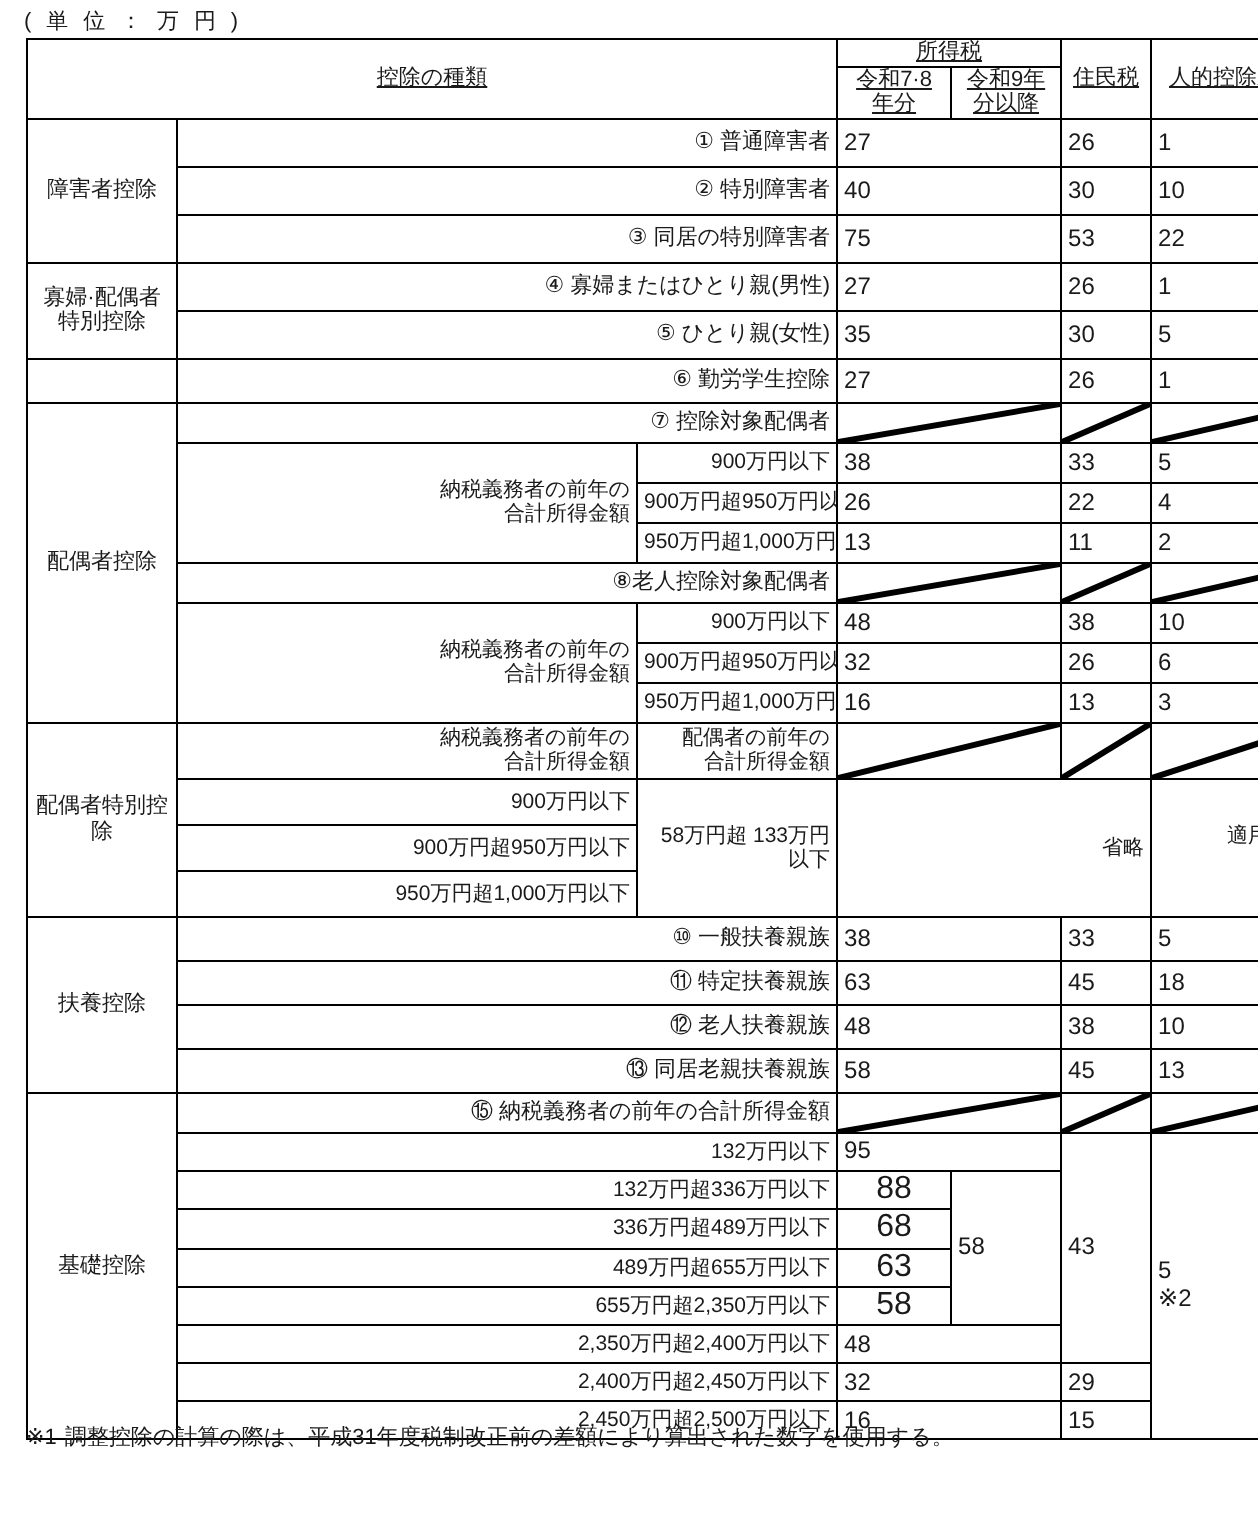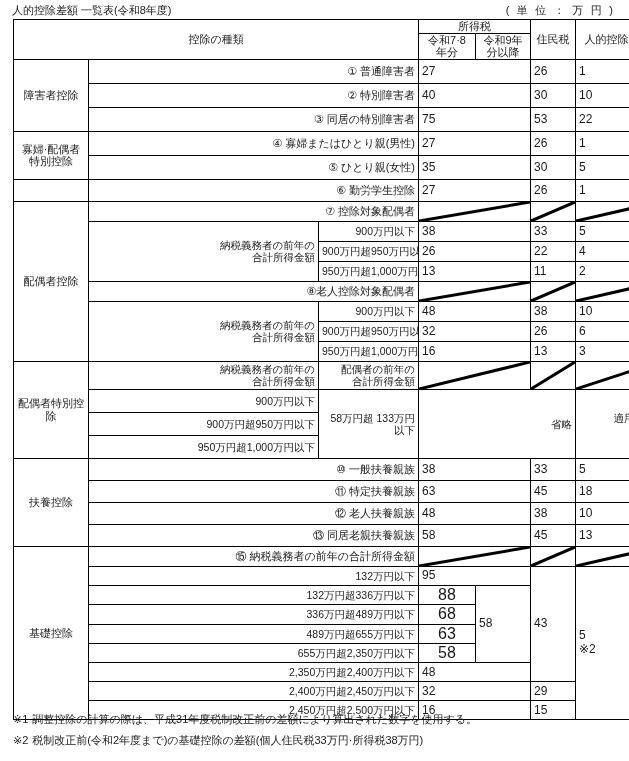--- a/index.html
+++ b/index.html
@@ -65,21 +65,21 @@
   }
   .c-group    { width: 75px; text-align: center; }
   .c-a        { width: 112px; }
   .c-b        { width: 118px; }
   .c-c        { width: 100px; }
   .c-it1      { width: 57px; text-align: center; }
   .c-it2      { width: 55px; text-align: center; }
   .c-res      { width: 45px; text-align: center; }
   .c-diff     { width: 84px; text-align: center; }
 
-  .hdr { text-align: center; font-size: 11px; }
+  .hdr { text-align: center; font-size: 11px; text-decoration: underline; }
   .hdr-small { font-size: 11px; line-height: 1.12; }
 
   .grp { text-align: center; font-size: 11px; }
   .itemname { text-align: right; font-size: 11px; padding-left: 5px; white-space: nowrap; }
   .rangecell { text-align: right; font-size: 10.5px; padding-right: 4px; white-space: nowrap; }
   .ctrcell { text-align: right; font-size: 10.5px; line-height: 1.2; }
   .num { text-align: left; font-size: 12px; }
   .num-sm { text-align: center; font-size: 16px; }
 
   
@@ -109,21 +109,20 @@
   .note-mark { margin-right: 4px; }
 
   .two-line { line-height: 1.18; }
 </style>
 </head>
 <body>
 
 <div class="page">
 
   <div class="title-row">
-    <div class="doc-title">人的控除差額 一覧表(令和8年度)</div>
     <div class="unit-label">( 単 位 ： 万 円 )</div>
   </div>
 
   <table class="main">
     <colgroup>
       <col class="c-group">
         <col class="c-a">
         <col class="c-b">
         <col class="c-c">
       <col class="c-it1">
@@ -407,18 +406,15 @@
         <td class="num">15</td>
       </tr>
 
     </tbody>
   </table>
 
   <div class="notes">
     <div class="note">
       <span class="note-mark">※1</span><span>調整控除の計算の際は、平成31年度税制改正前の差額により算出された数字を使用する。</span>
     </div>
-    <div class="note">
-      <span class="note-mark">※2</span><span>税制改正前(令和2年度まで)の基礎控除の差額(個人住民税33万円·所得税38万円)</span>
-    </div>
   </div>
 
 </div>
 
 </body></html>

